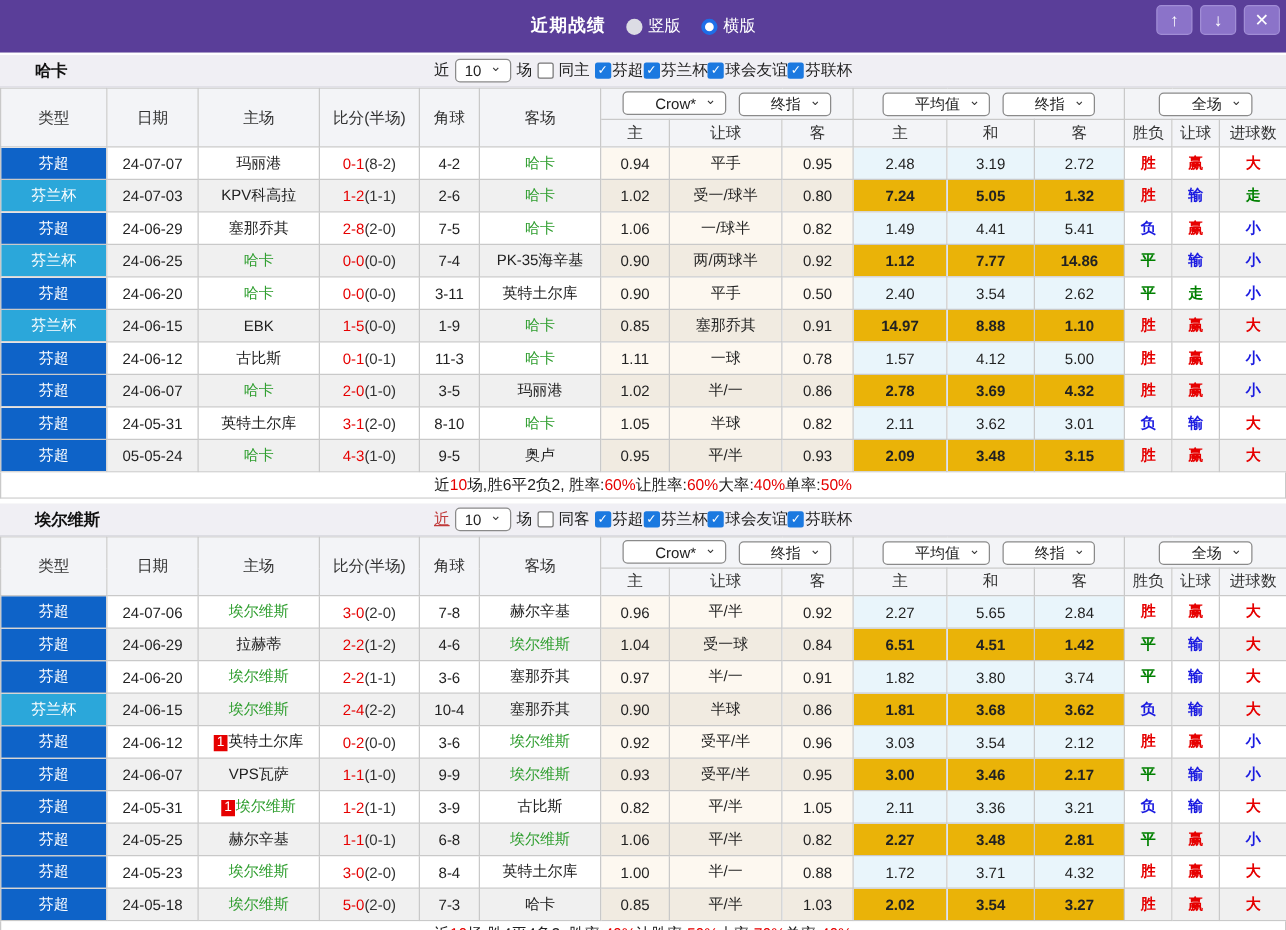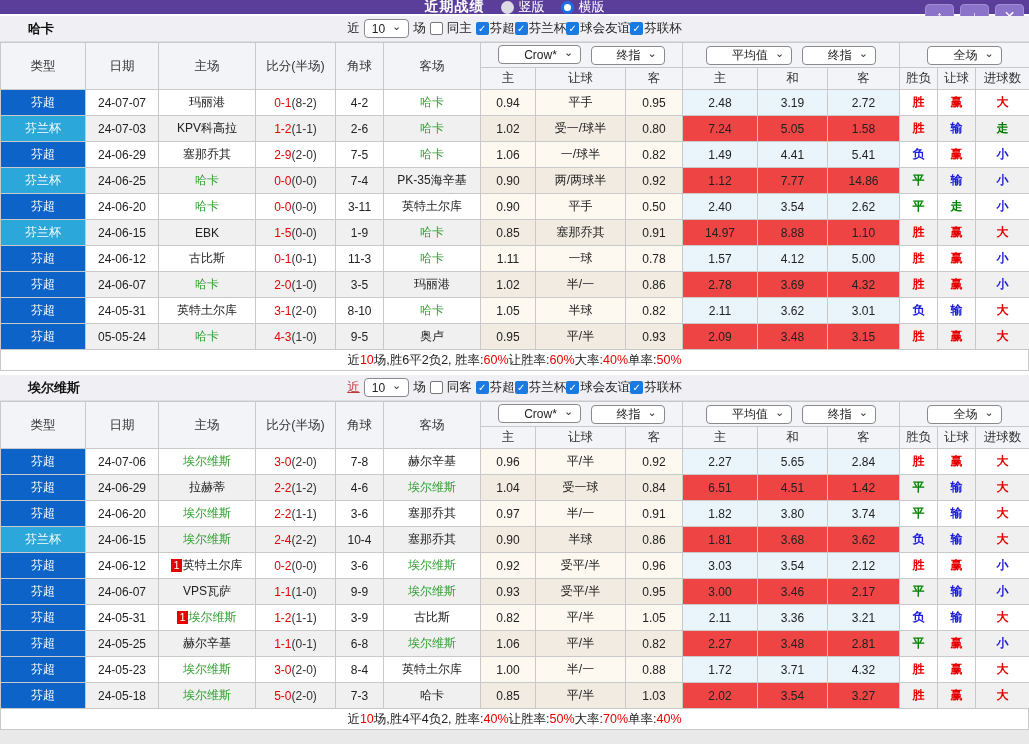--- a/index.html
+++ b/index.html
@@ -1,19 +1,19 @@
 <!DOCTYPE html>
 <html><head>
 <meta charset="utf-8">
 <style>
   html,body{margin:0;padding:0;background:#fff;}
   .window{width:1029px;height:744px;position:relative;overflow:hidden;background:#e9e9e9;
     font-family:"Liberation Sans","DejaVu Sans",sans-serif;}
   
-  .titlebar{height:14px;background:#5a3e99;position:relative;display:flex;align-items:center;}
+  .titlebar{height:42px;background:#5a3e99;position:relative;display:flex;align-items:center;}
   .tb-center{position:absolute;left:0;right:0;display:flex;justify-content:center;align-items:center;gap:16px;}
   .tb-title{color:#fff;font-weight:bold;font-size:14px;letter-spacing:1px;}
   .radio-item{display:inline-flex;align-items:center;gap:5px;color:#fff;font-size:13px;cursor:pointer;}
   .radio{width:13px;height:13px;border-radius:50%;box-sizing:border-box;}
   .radio.unsel{background:#dcdce4;}
   .radio.sel{background:#fff;border:3px solid #1e6ee8;}
   .tb-buttons{position:absolute;right:5px;top:4px;display:flex;gap:6px;}
   .tb-btn{width:27px;height:22px;background:#8b73c9;border:1px solid #a18dd6;border-radius:4px;color:#fff;
     font-size:14px;font-weight:bold;display:flex;align-items:center;justify-content:center;cursor:pointer;line-height:1;}
   .gap2{height:2px;background:#fff;}
@@ -38,21 +38,21 @@
   .hd-top th{height:24px;}
   .hd-sub th{height:21px;}
   .dd-cell .select{margin:0 3px;padding-left:25px;}
   .grid tbody td{height:25px;}
   .cell-league{color:#fff;}
   tr.odd td{background:#fff;}
   tr.even td{background:#f0f0f0;}
   tr.odd td.col-crow{background:#fdf8f0;}
   tr.even td.col-crow{background:#f1ebe1;}
   tr.odd td.col-avg{background:#e9f5fb;}
-  tr.even td.col-avg{background:#ef4444;}
+  tr.even td.col-avg{background:#eab308;font-weight:bold;}
   .subject{color:#2f9e2f;}
   .score-main{color:#e60000;}
   .score-half{color:#333;}
   .rank{display:inline-block;background:#e60000;color:#fff;font-size:11px;line-height:13px;padding:0 2px;margin-right:1px;}
   .res{font-weight:bold;}
   .table-footer{height:21px;background:#fff;display:flex;align-items:center;justify-content:center;gap:0;
     font-size:12.5px;color:#222;border:1px solid #c9c9c9;border-top:none;box-sizing:border-box;width:1029px;}
   .red{color:#e60000;}
 </style>
 </head>
@@ -205,30 +205,30 @@
             <td>24-07-03</td>
             <td><span>KPV科高拉</span></td>
             <td><span class="score-main">1-2</span><span class="score-half">(1-1)</span></td>
             <td>2-6</td>
             <td><span class="subject">哈卡</span></td>
             <td class="col-crow">1.02</td>
             <td class="col-crow">受一/球半</td>
             <td class="col-crow">0.80</td>
             <td class="col-avg">7.24</td>
             <td class="col-avg">5.05</td>
-            <td class="col-avg">1.58</td>
+            <td class="col-avg">1.32</td>
             <td class="res" style="color: rgb(230, 0, 0);">胜</td>
             <td class="res" style="color: rgb(26, 26, 224);">输</td>
             <td class="res" style="color: rgb(0, 128, 0);">走</td>
           </tr>
           <tr class="odd">
             <td class="cell-league" style="background: rgb(14, 99, 200);">芬超</td>
             <td>24-06-29</td>
             <td><span>塞那乔其</span></td>
-            <td><span class="score-main">2-9</span><span class="score-half">(2-0)</span></td>
+            <td><span class="score-main">2-8</span><span class="score-half">(2-0)</span></td>
             <td>7-5</td>
             <td><span class="subject">哈卡</span></td>
             <td class="col-crow">1.06</td>
             <td class="col-crow">一/球半</td>
             <td class="col-crow">0.82</td>
             <td class="col-avg">1.49</td>
             <td class="col-avg">4.41</td>
             <td class="col-avg">5.41</td>
             <td class="res" style="color: rgb(26, 26, 224);">负</td>
             <td class="res" style="color: rgb(230, 0, 0);">赢</td>

